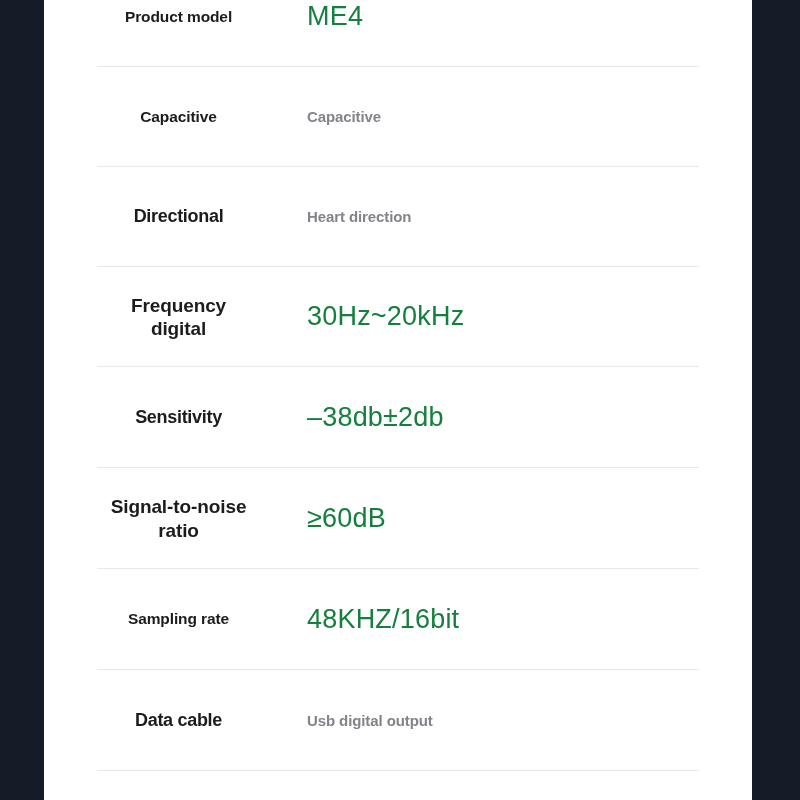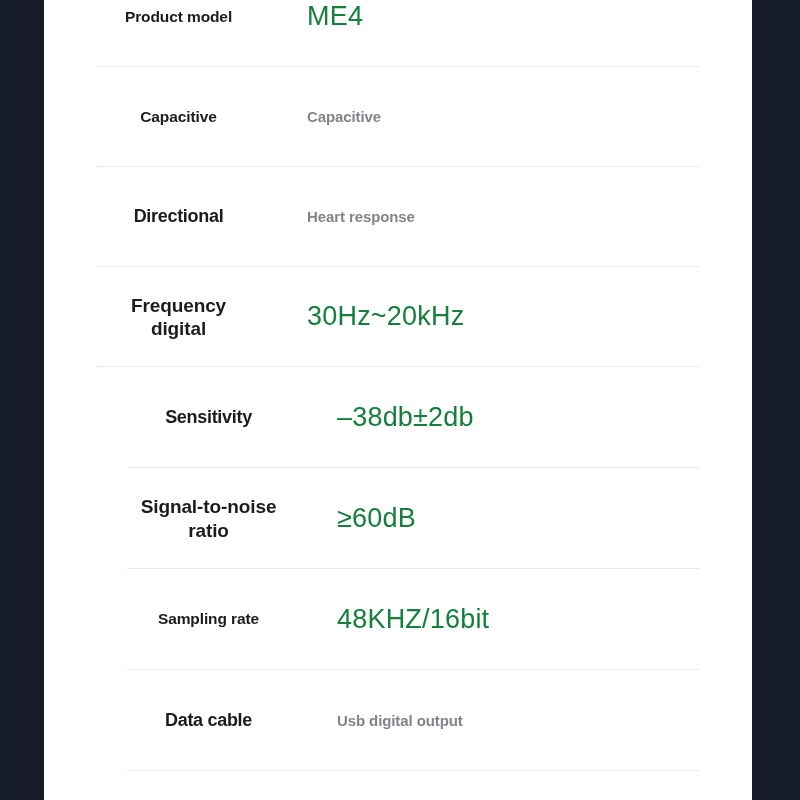--- a/index.html
+++ b/index.html
@@ -50,21 +50,21 @@
     width: 708px;
   }
 
   .spec-row {
     position: relative;
     height: 100px;
     display: flex;
     align-items: center;
     box-sizing: border-box;
   }
-  .spec-row.tall { height: 101px; margin-left: 30px; }
+  .spec-row.tall { height: 101px; }
 
   .spec-row .divider {
     position: absolute;
     left: 53px;
     right: 53px;
     bottom: 0;
     height: 1px;
     background: #e9e9ec;
   }
 
@@ -124,21 +124,21 @@
       </div>
 
       <div class="spec-row">
         <div class="cell-label sz-m">Capacitive</div>
         <div class="cell-value val-sm">Capacitive</div>
         <div class="divider"></div>
       </div>
 
       <div class="spec-row">
         <div class="cell-label sz-l">Directional</div>
-        <div class="cell-value val-sm">Heart response</div>
+        <div class="cell-value val-sm">Heart direction</div>
         <div class="divider"></div>
       </div>
 
       <div class="spec-row">
         <div class="cell-label sz-s">
           <div>Frequency</div>
           <div>digital</div>
         </div>
         <div class="cell-value val-lg">30Hz~20kHz</div>
         <div class="divider"></div>

